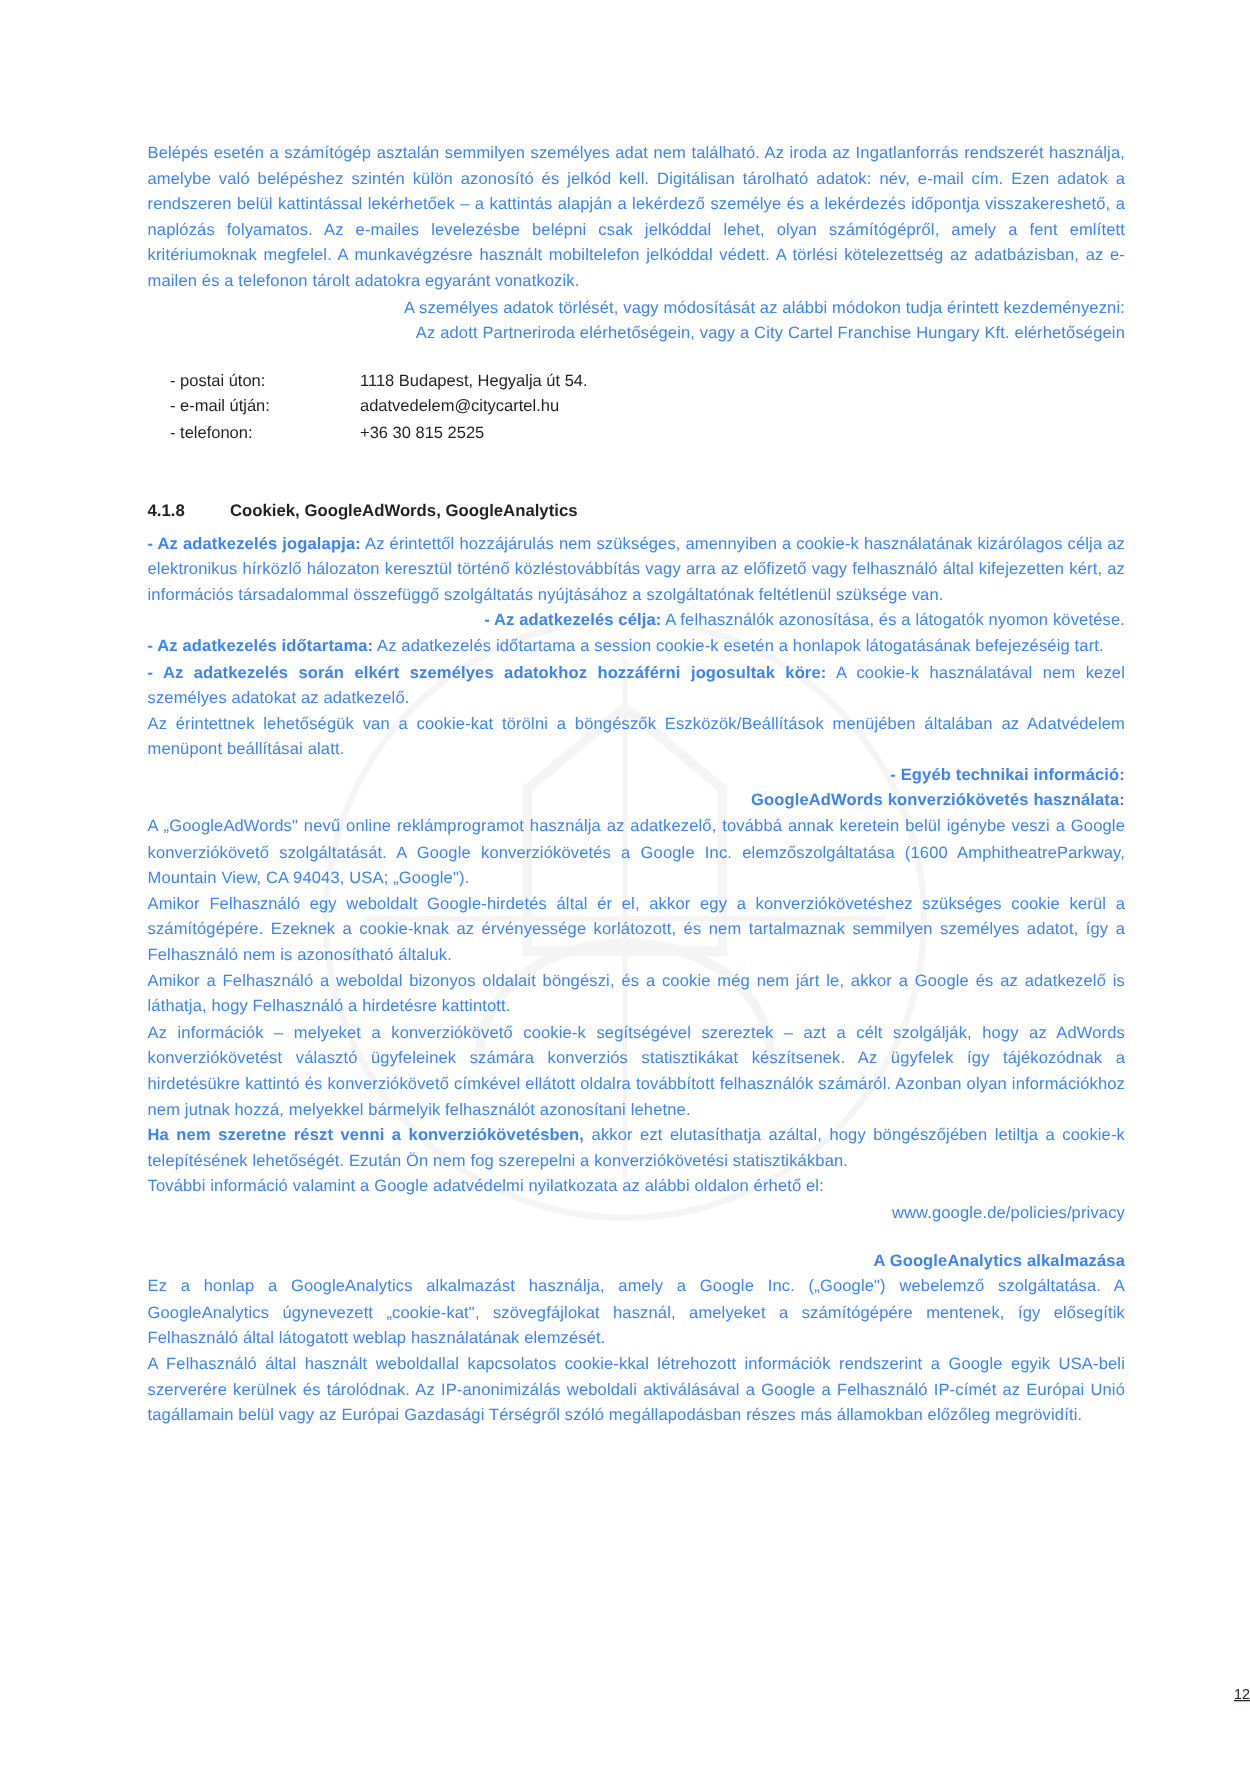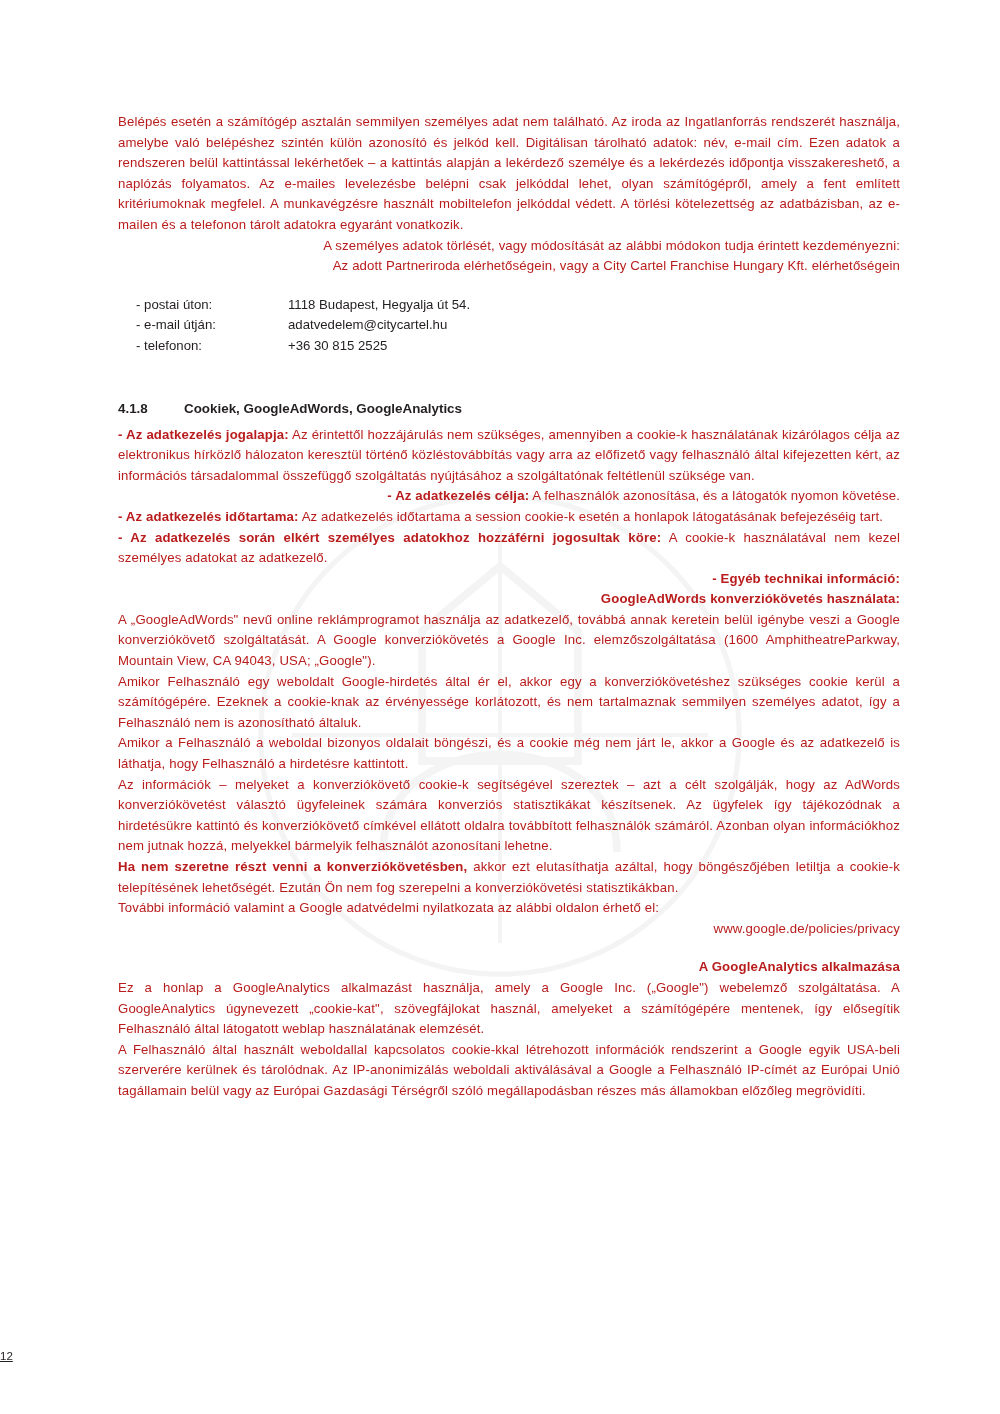--- a/index.html
+++ b/index.html
@@ -36,21 +36,21 @@
   .content {
     position: relative;
     z-index: 2;
   }
   p {
     margin: 0;
     font-size: 13.2px;
     line-height: 1.56;
     text-align: justify;
     letter-spacing: 0.01em;
-    color: #b91c1c;
+    color: #3b82f6;
   }
   p.nojust { text-align: right; }
   .gap-sm { height: 9px; }
   .gap-md { height: 18px; }
   .gap-lg { height: 26px; }
   b, .b { font-weight: bold; }
 
   .heading-row {
     display: flex;
     align-items: baseline;
@@ -72,21 +72,21 @@
   }
   .contact-label {
     width: 152px;
     flex: 0 0 152px;
   }
   .pagenum {
     position: absolute;
     bottom: 52px;
     left: 0;
     width: 1000px;
-    text-align: left;
+    text-align: right;
     font-size: 11.5px;
     color: #231f20;
     z-index: 3;
     text-decoration: underline;
   }
 </style>
 </head>
 <body>
 
 <div class="page">
@@ -130,20 +130,21 @@
 
     <p><span class="b">-  Az  adatkezelés  jogalapja:</span> <span>Az érintettől hozzájárulás nem szükséges, amennyiben a cookie-k használatának kizárólagos célja az elektronikus hírközlő hálozaton keresztül történő közléstovábbítás vagy arra az előfizető vagy felhasználó által kifejezetten kért, az információs társadalommal összefüggő szolgáltatás nyújtásához a szolgáltatónak feltétlenül szüksége van.</span></p>
 
 
     <p class="nojust"><span class="b">- Az adatkezelés célja:</span> <span>A felhasználók azonosítása, és a látogatók nyomon követése.</span></p>
 
     <p><span class="b">-  Az  adatkezelés  időtartama:</span> <span>Az adatkezelés időtartama a session cookie-k esetén a honlapok látogatásának befejezéséig tart.</span></p>
 
     <p><span class="b">- Az adatkezelés során elkért személyes adatokhoz hozzáférni jogosultak köre:</span> <span>A cookie-k használatával nem kezel személyes adatokat az adatkezelő.</span></p>
 
+    <p>Az érintettnek lehetőségük van a cookie-kat törölni a böngészők Eszközök/Beállítások menüjében általában az Adatvédelem menüpont beállításai alatt.</p>
 
     <p class="nojust b">- Egyéb technikai információ:</p>
     <p class="nojust b">GoogleAdWords konverziókövetés használata:</p>
 
     <p>A „GoogleAdWords" nevű online reklámprogramot használja az adatkezelő, továbbá annak keretein belül igénybe veszi a Google konverziókövető szolgáltatását. A Google konverziókövetés a Google Inc. elemzőszolgáltatása (1600 AmphitheatreParkway, Mountain View, CA 94043, USA; „Google").</p>
     <p>Amikor Felhasználó egy weboldalt Google-hirdetés által ér el, akkor egy a konverziókövetéshez szükséges cookie kerül a számítógépére. Ezeknek a cookie-knak az érvényessége korlátozott, és nem tartalmaznak semmilyen személyes adatot, így a Felhasználó nem is azonosítható általuk.</p>
     <p>Amikor a Felhasználó a weboldal bizonyos oldalait böngészi, és a cookie még nem járt le, akkor a Google és az adatkezelő is láthatja, hogy Felhasználó a hirdetésre kattintott.</p>
     <p>Az információk – melyeket a konverziókövető cookie-k segítségével szereztek – azt a célt szolgálják, hogy az AdWords konverziókövetést választó ügyfeleinek számára konverziós statisztikákat készítsenek. Az ügyfelek így tájékozódnak a hirdetésükre kattintó és konverziókövető címkével ellátott oldalra továbbított felhasználók számáról. Azonban olyan információkhoz nem jutnak hozzá, melyekkel bármelyik felhasználót azonosítani lehetne.</p>
 
     <p><span class="b">Ha nem szeretne részt venni a konverziókövetésben,</span> <span>akkor ezt elutasíthatja azáltal, hogy böngészőjében letiltja a cookie-k telepítésének lehetőségét. Ezután Ön nem fog szerepelni a konverziókövetési statisztikákban.</span></p>

